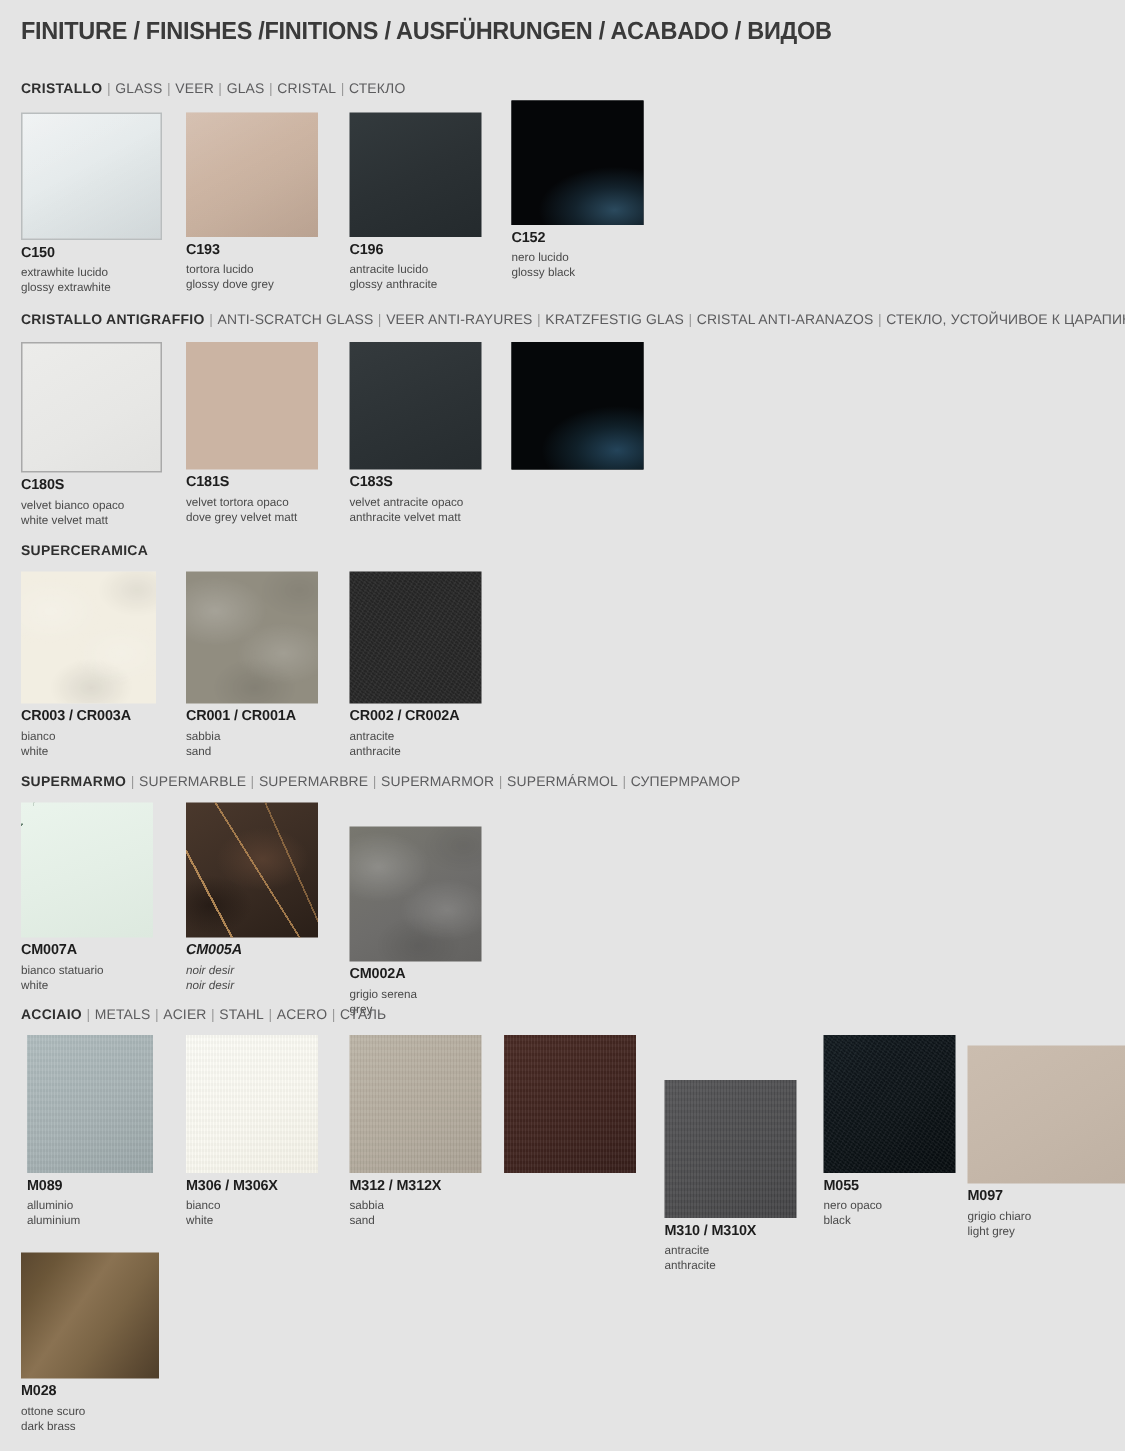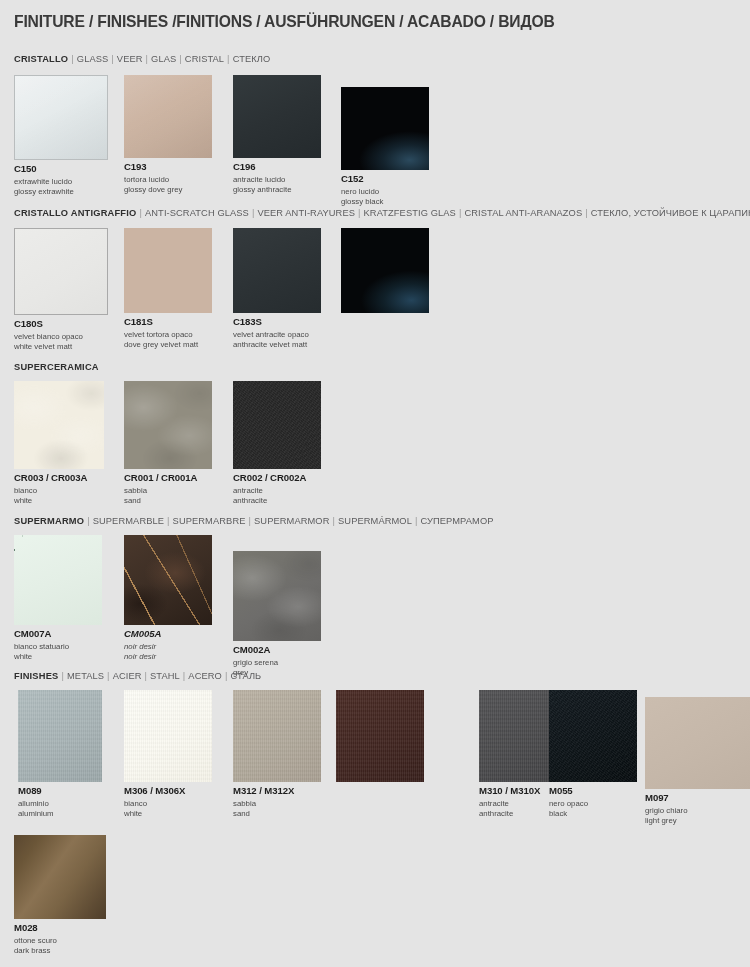--- a/index.html
+++ b/index.html
@@ -160,21 +160,21 @@
 
   <div class="cell" style="left:233px; top:75px;">
     <div class="swatch" style="width:88px;height:83px;background:linear-gradient(155deg,#333a3d 0%,#2b3134 50%,#242a2d 100%);"></div>
     <div class="cap">
       <span class="code">C196</span>
       <span class="desc">antracite lucido</span>
       <span class="desc">glossy anthracite</span>
     </div>
   </div>
 
-  <div class="cell" style="left:341px; top:87px;">
+  <div class="cell" style="left:341px; top:67px;">
     <div class="swatch" style="width:88px;height:83px;background:radial-gradient(ellipse 70px 40px at 78% 88%, #2b4a5e 0%, #13222c 38%, #050608 72%), #050608;"></div>
     <div class="cap">
       <span class="code">C152</span>
       <span class="desc">nero lucido</span>
       <span class="desc">glossy black</span>
     </div>
   </div>
 
   <div class="section-head" style="top:208px;">
     <span class="main">CRISTALLO ANTIGRAFFIO</span><span class="sep">|</span><span class="alt">ANTI-SCRATCH GLASS</span><span class="sep">|</span><span class="alt">VEER ANTI-RAYURES</span><span class="sep">|</span><span class="alt">KRATZFESTIG GLAS</span><span class="sep">|</span><span class="alt">CRISTAL ANTI-ARANAZOS</span><span class="sep">|</span><span class="alt">СТЕКЛО, УСТОЙЧИВОЕ К ЦАРАПИНАМ</span>
@@ -277,21 +277,21 @@
   <div class="cell" style="left:233px; top:551px;">
     <div class="swatch tx-cloud" style="width:88px;height:90px;background:linear-gradient(150deg,#78776f 0%,#6e6d6b 55%,#636260 100%);"></div>
     <div class="cap">
       <span class="code">CM002A</span>
       <span class="desc">grigio serena</span>
       <span class="desc">grey</span>
     </div>
   </div>
 
   <div class="section-head" style="top:671px;">
-    <span class="main">FINISHES</span><span class="sep">|</span><span class="alt">METALS</span><span class="sep">|</span><span class="alt">ACIER</span><span class="sep">|</span><span class="alt">STAHL</span><span class="sep">|</span><span class="alt">ACERO</span><span class="sep">|</span><span class="alt">СТАЛЬ</span>
+    <span class="main">ACCIAIO</span><span class="sep">|</span><span class="alt">METALS</span><span class="sep">|</span><span class="alt">ACIER</span><span class="sep">|</span><span class="alt">STAHL</span><span class="sep">|</span><span class="alt">ACERO</span><span class="sep">|</span><span class="alt">СТАЛЬ</span>
   </div>
 
   <div class="cell" style="left:18px; top:690px;">
     <div class="swatch tx-brush" style="width:84px;height:92px;background:linear-gradient(150deg,#b2bec0 0%,#a8b4b6 55%,#9ca8aa 100%);"></div>
     <div class="cap">
       <span class="code">M089</span>
       <span class="desc">alluminio</span>
       <span class="desc">aluminium</span>
     </div>
   </div>
@@ -311,21 +311,21 @@
       <span class="code">M312 / M312X</span>
       <span class="desc">sabbia</span>
       <span class="desc">sand</span>
     </div>
   </div>
 
   <div class="cell" style="left:336px; top:690px;">
     <div class="swatch tx-brush" style="width:88px;height:92px;background:linear-gradient(150deg,#4a2b25 0%,#412520 55%,#371f1b 100%);"></div>
   </div>
 
-  <div class="cell" style="left:443px; top:690px;margin-left:36px;">
+  <div class="cell" style="left:443px; top:720px;">
     <div class="swatch tx-brush" style="width:88px;height:92px;background:linear-gradient(150deg,#525254 0%,#4a4a4c 55%,#414143 100%);"></div>
     <div class="cap">
       <span class="code">M310 / M310X</span>
       <span class="desc">antracite</span>
       <span class="desc">anthracite</span>
     </div>
   </div>
 
   <div class="cell" style="left:549px; top:690px;">
     <div class="swatch tx-noise" style="width:88px;height:92px;background:linear-gradient(150deg,#131b20 0%,#0d1418 55%,#080d10 100%);"></div>

